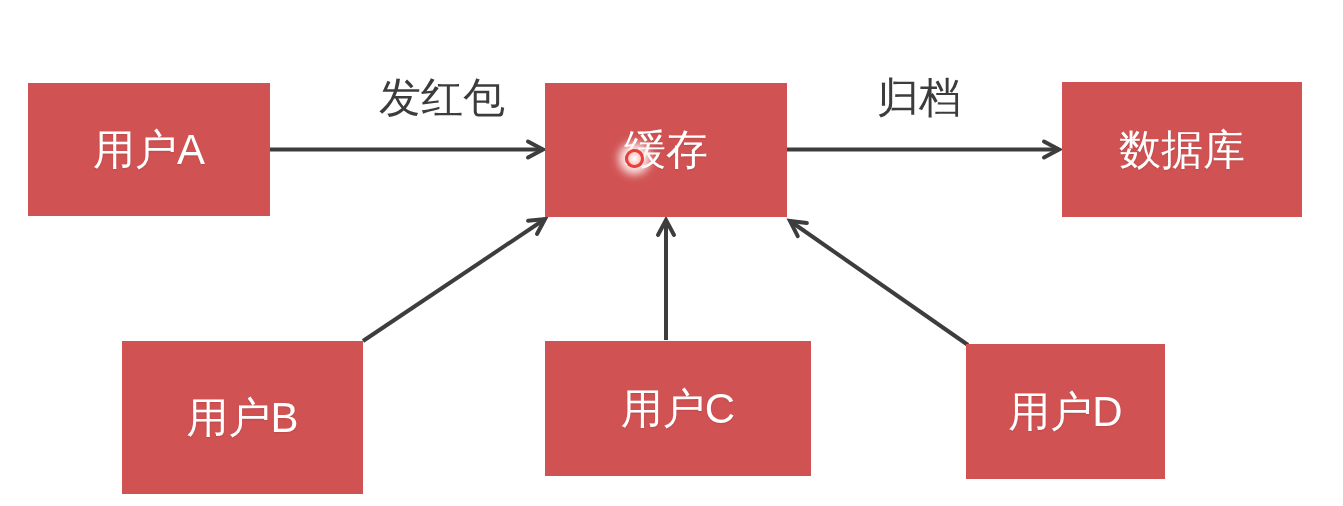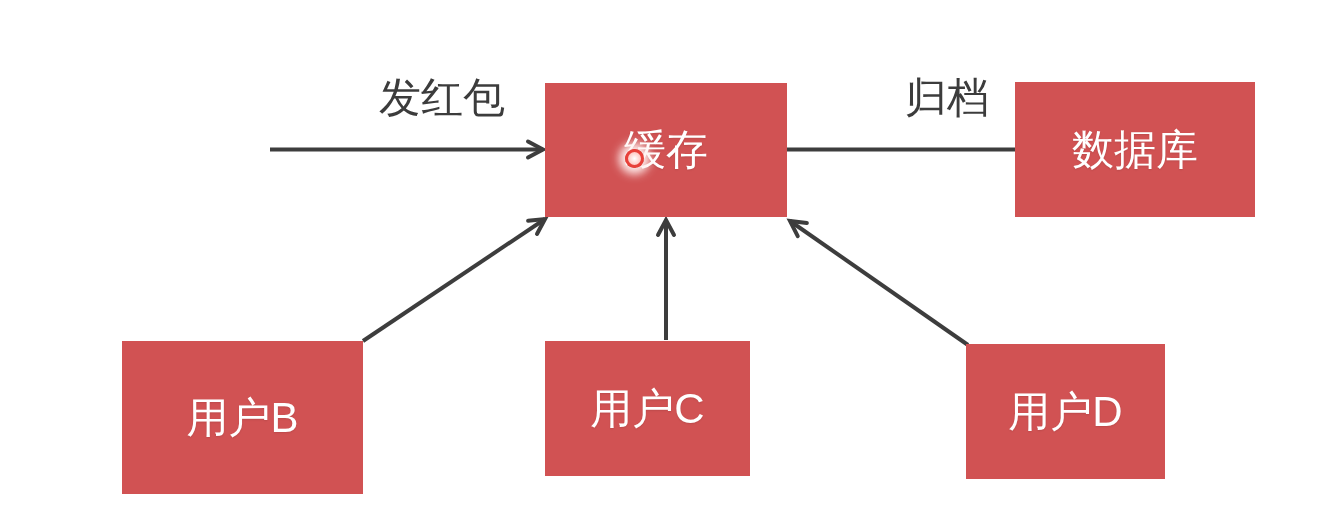--- a/index.html
+++ b/index.html
@@ -24,32 +24,32 @@
     position:absolute;
     background:var(--node-fill);
     color:var(--node-text);
     display:flex;align-items:center;justify-content:center;
     font-size:42px;line-height:1;
     text-shadow:0 1px 2px rgba(0,0,0,0.10);
     user-select:none;
   }
   .node-user-a{left:28px;top:83px;width:242px;height:133px;}
   .node-cache{left:545px;top:83px;width:242px;height:134px;text-align:center;}
-  .node-database{left:1015px;top:82px;width:240px;height:135px;}
+  .node-database{left:1062px;top:82px;width:240px;height:135px;}
   .node-user-b{left:122px;top:341px;width:241px;height:153px;}
-  .node-user-c{left:545px;top:341px;width:205px;height:135px;}
+  .node-user-c{left:545px;top:341px;width:266px;height:135px;}
   .node-user-d{left:966px;top:344px;width:199px;height:135px;}
   .edge-label{
     position:absolute;
     transform:translate(-50%,-50%);
     color:var(--edge-label);
     font-size:42px;line-height:1;white-space:nowrap;
   }
   .edge-label-send{left:402px;top:98px;margin-left:40px;}
-  .edge-label-archive{left:919px;top:98px;margin-left:28px;}
+  .edge-label-archive{left:919px;top:98px;}
   .click-marker{
     position:absolute;left:633px;top:157px;
     width:13px;height:13px;margin:-8px 0 0 -8px;
     border-radius:50%;
     border:3px solid var(--marker-ring);
     background:radial-gradient(circle,#ffffff 0%,#ffc4bf 75%);
     box-shadow:0 0 10px 6px rgba(255,255,255,0.9), 0 0 8px 3px rgba(255,120,110,0.45);
   }
 </style>
 </head>
@@ -63,20 +63,23 @@
         <path d="M5,5 L20,13 L5,21" fill="none" stroke="#3d3d3d" stroke-width="4" stroke-linecap="round" stroke-linejoin="miter"></path>
       </marker>
     </defs>
     <line class="edge" x1="270" y1="149.5" x2="543" y2="149.5" marker-end="url(#chevron)"></line>
     <line class="edge" x1="787" y1="149.5" x2="1059" y2="149.5" marker-end="url(#chevron)"></line>
     <line class="edge" x1="363" y1="341" x2="545" y2="219" marker-end="url(#chevron)"></line>
     <line class="edge" x1="666" y1="340" x2="666" y2="220" marker-end="url(#chevron)"></line>
     <line class="edge" x1="968" y1="345" x2="790" y2="221" marker-end="url(#chevron)"></line>
   </svg>
 
+  <div class="node node-user-a">
+    <span>用户A</span>
+  </div>
 
   <div class="node node-cache">
     <span>缓存</span>
   </div>
 
   <div class="node node-database">
     <span>数据库</span>
   </div>
 
   <div class="node node-user-b">

